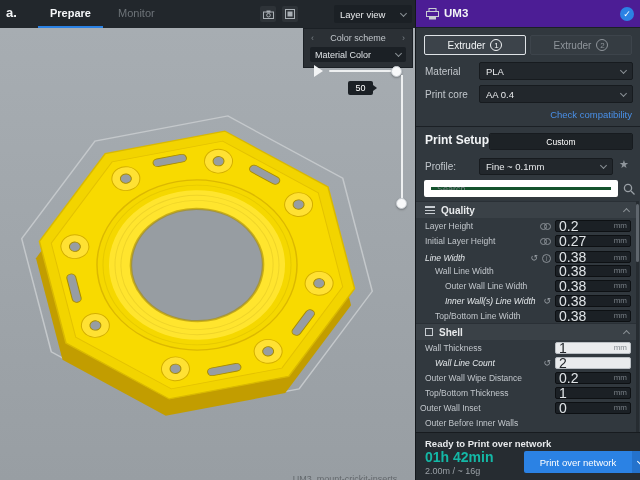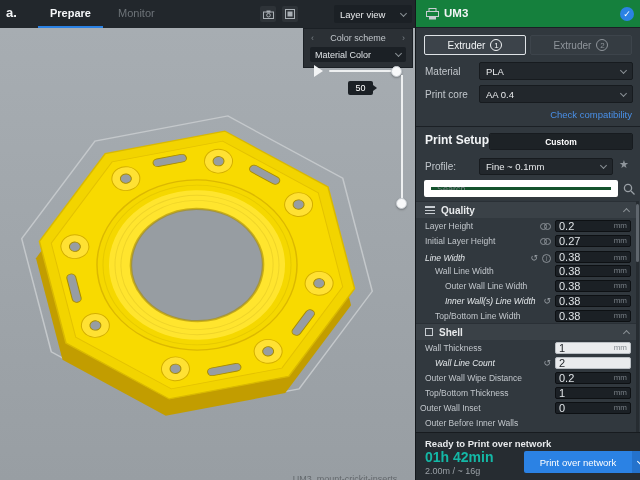--- a/index.html
+++ b/index.html
@@ -46,21 +46,21 @@
   #layer-badge { position:absolute; left:348px; top:81px; width:25px; height:14px;
     background:#1b2025; color:#fff; font-size:9px; line-height:14px; text-align:center; border-radius:2px; }
   #layer-badge::after { content:""; position:absolute; right:-4px; top:4px;
     border-left:4px solid #1b2025; border-top:3px solid transparent; border-bottom:3px solid transparent; }
   #layer-track { position:absolute; left:401px; top:75px; width:2px; height:128px; background:#eef0f1; }
 
   
   #panel { position:absolute; left:415px; top:0; width:225px; height:480px;
     background:#31383e; border-left:1px solid #14181c; }
   #panel-header { position:absolute; left:0; top:0; width:100%; height:28px;
-    background:#15803d; border-bottom:1px solid #1b2025; }
+    background:#4c1d95; border-bottom:1px solid #1b2025; }
   #printer-name { position:absolute; left:28px; top:7px; font-size:11.5px; font-weight:bold; color:#f2f4f6; }
   #printer-check { position:absolute; right:6px; top:7px; width:14px; height:14px; border-radius:50%;
     background:#2b82e4; color:#fff; font-size:9px; line-height:14px; text-align:center; }
 
   #extruder-tabs { position:absolute; left:8px; top:35px; right:8px; height:20px; display:flex; gap:4px; }
   .extab { flex:1; display:flex; align-items:center; justify-content:center; gap:5px;
     font-size:10px; color:#8f959b; background:#353c42; border:1px solid #3d444b; border-radius:2px; }
   .extab.active { border-color:#dfe3e6; color:#f2f4f6; background:#3c434a; }
   .exnum { width:12px; height:12px; border:1px solid currentColor; border-radius:50%;
     font-size:8px; line-height:11px; text-align:center; }
@@ -74,21 +74,21 @@
   .chev.u { transform:rotate(225deg); margin-top:3px; }
   .dd .chev { margin-left:auto; }
   .divider { position:absolute; left:0; right:0; height:1px; background:#1b2025; }
 
   #compat-link { position:absolute; right:8px; top:109px; font-size:9.5px; color:#4a90e8; }
   #print-setup-title { position:absolute; left:9px; top:133px; font-size:12px; font-weight:bold; color:#f2f4f6; }
   #mode-toggle { position:absolute; left:73px; top:133px; width:144px; height:17px; display:flex;
     border-radius:2px; overflow:hidden; border:1px solid #171b1f; }
   #mode-recommended { flex:1.45; background:#575e65; color:#e8eaec; font-size:8.5px;
     display:flex; align-items:center; justify-content:center; }
-  #mode-custom { flex:1; background:#1d2226; color:#fff; font-size:8.5px; font-weight:bold;
+  #mode-custom { flex:1; background:#1d2226; color:#fff; font-size:8.5px; font-weight:normal;
     display:flex; align-items:center; justify-content:center; }
   #profile-star { position:absolute; left:203px; top:158px; font-size:11px; color:#8f959b; }
   #search-input { position:absolute; left:8px; top:180px; width:194px; height:17px;
     background:#14532d; border:7px solid #ffffff; border-radius:2px; color:#e8eaec;
     font-size:9px; padding:0 6px; font-family:Liberation Sans, sans-serif; }
   #search-input::placeholder { color:#7a8086; }
   #search-btn { position:absolute; left:207px; top:182px; width:14px; height:14px; }
 
   
   #settings-list { position:absolute; left:0; top:201px; width:221px; height:231px; overflow:hidden; }
@@ -97,21 +97,21 @@
   .cat-name { font-size:10px; font-weight:bold; color:#e8eaec; flex:1; }
   .ico-quality { width:10px; height:8px;
     background:repeating-linear-gradient(to bottom,#c8cdd2 0 1.5px, transparent 1.5px 3.5px); }
   .ico-shell { width:8px; height:8px; border:1px solid #c8cdd2; }
   .srow { height:15px; display:flex; align-items:center; padding-right:6px; }
   .srow .lbl { font-size:8.5px; color:#c2c7cc; white-space:nowrap; overflow:hidden;
     text-overflow:ellipsis; flex:1; }
   .srow .lbl.it { font-style:italic; color:#e4e8eb; }
   .vbox { width:76px; height:12px; background:#1b2025; border:1px solid #0d1013; border-radius:2px;
     display:flex; align-items:center; padding:0 3px; flex:none; }
-  .vbox .v { flex:1; font-size:11px; color:#dfe3e6; }
+  .vbox .v { flex:1; font-size:14px; color:#dfe3e6; }
   .vbox .u { font-size:8px; color:#787f86; }
   .vbox.light { background:#e9ebed; border-color:#b9bec3; }
   .vbox.light .v { color:#23272b; }
   .vbox.light .u { color:#83898f; }
   .ico-link { position:relative; width:11px; height:7px; margin-right:4px; flex:none; }
   .ico-link::before, .ico-link::after { content:""; position:absolute; top:1px; width:5px; height:5px;
     border:1px solid #8a9096; border-radius:50%; }
   .ico-link::before { left:0; } .ico-link::after { left:4px; }
   .ico-revert { font-size:9px; color:#9aa0a6; margin-right:4px; line-height:10px; flex:none; }
   .ico-info { width:9px; height:9px; border:1px solid #8a9096; border-radius:50%;

